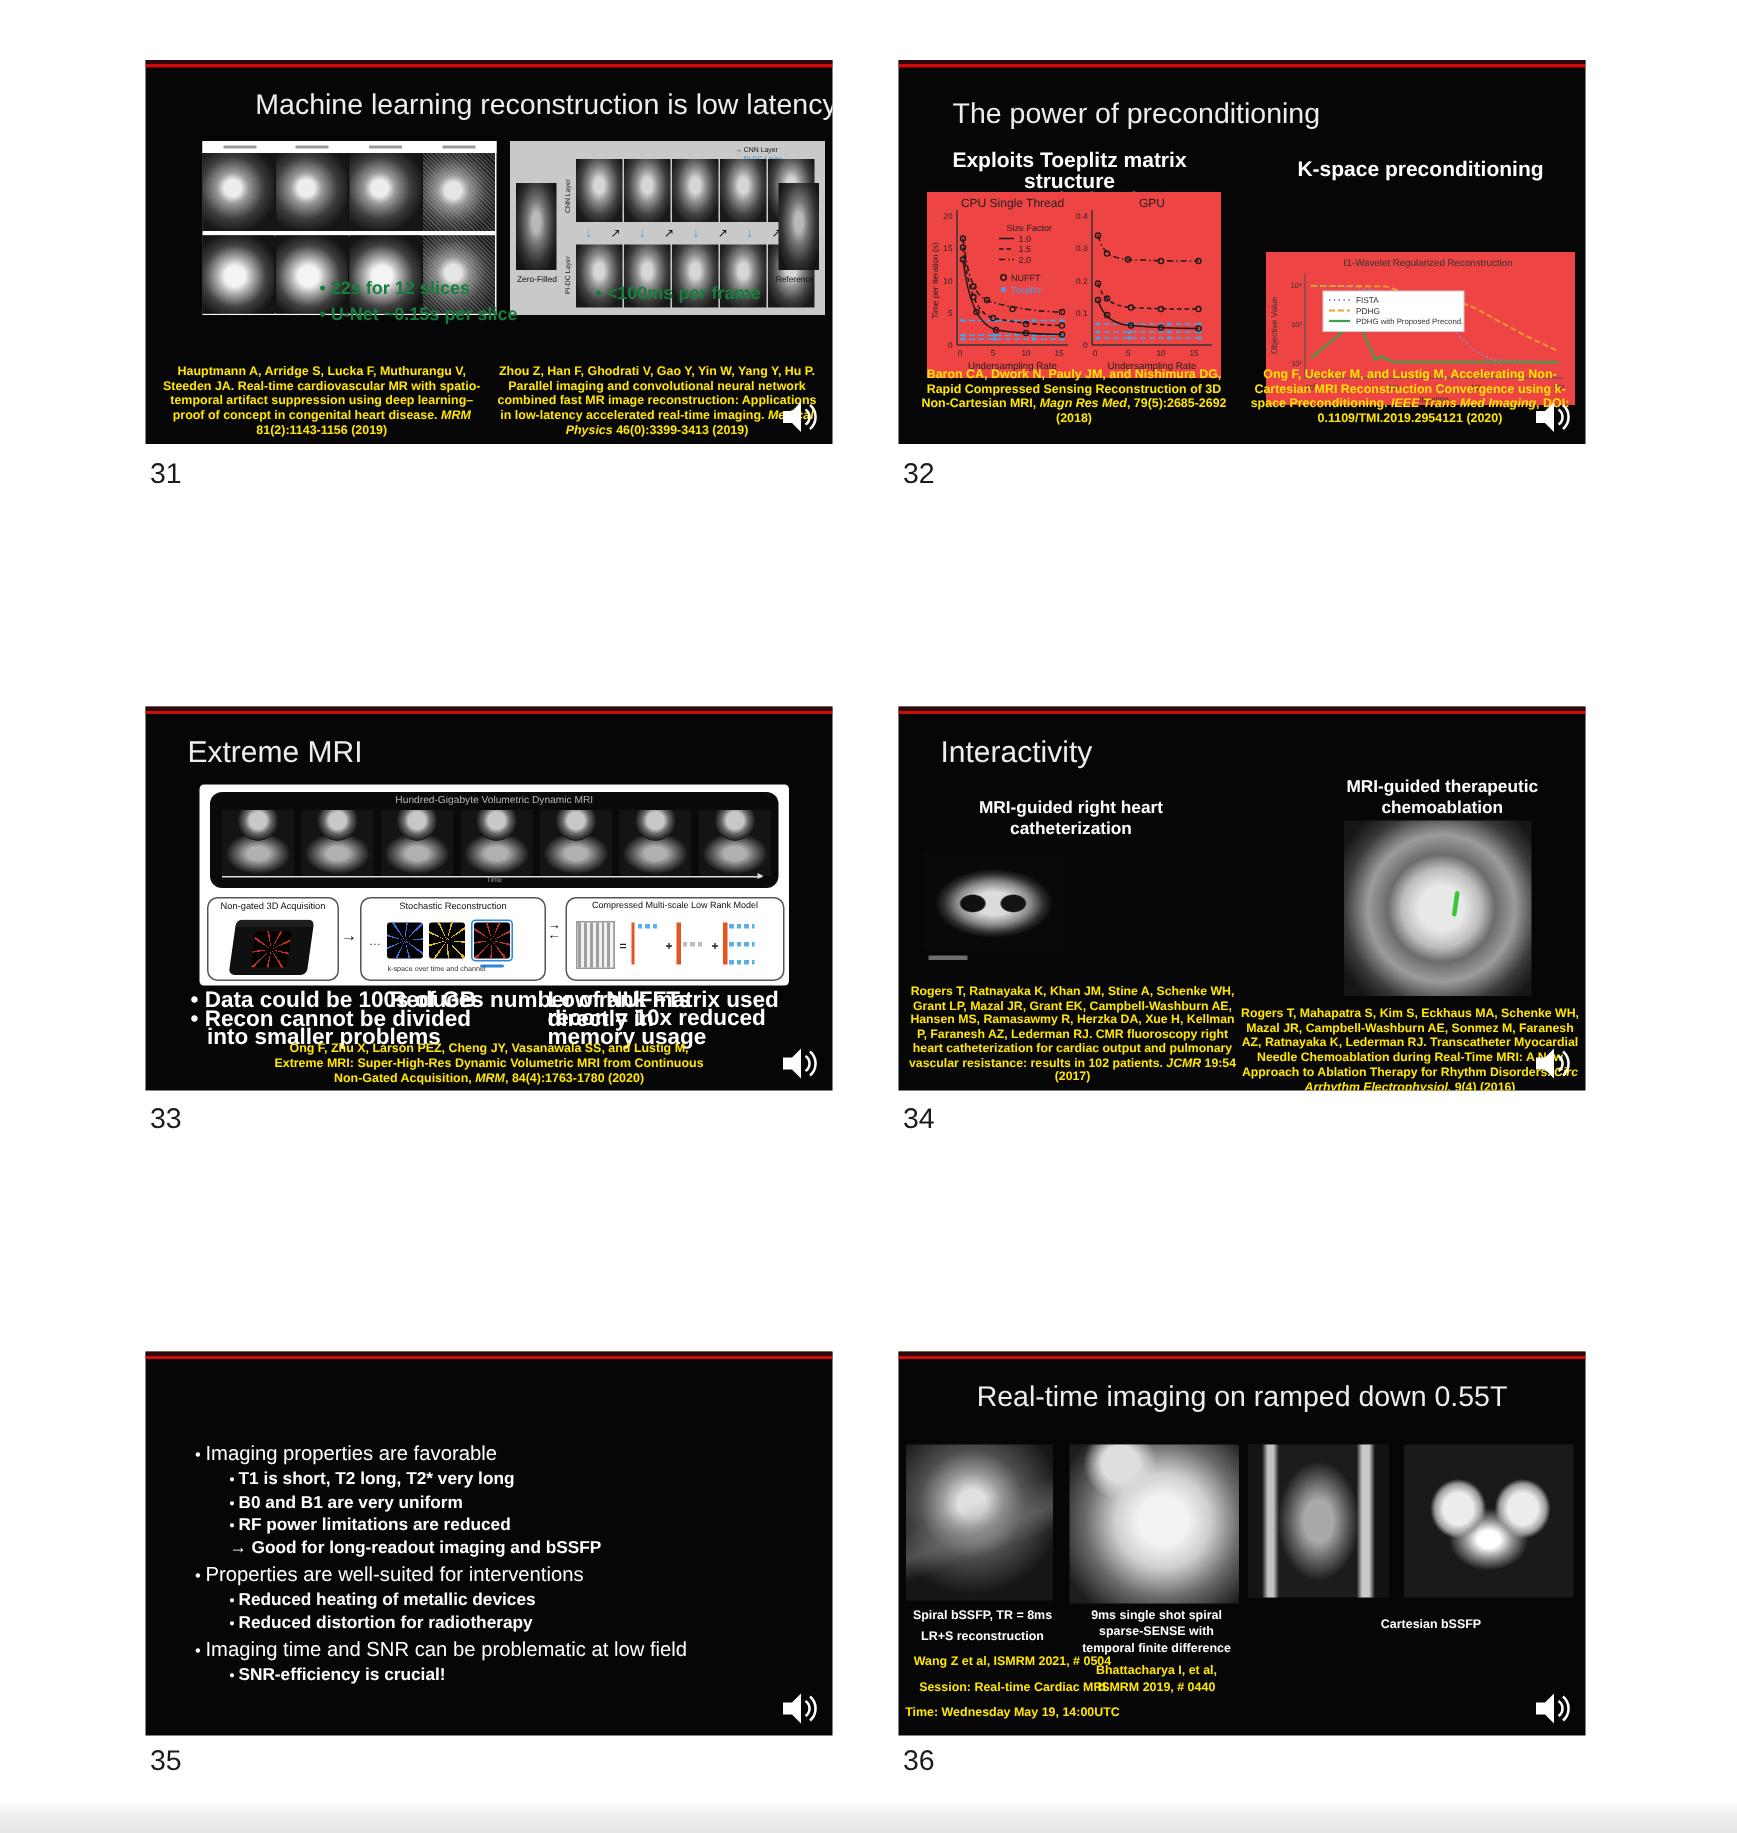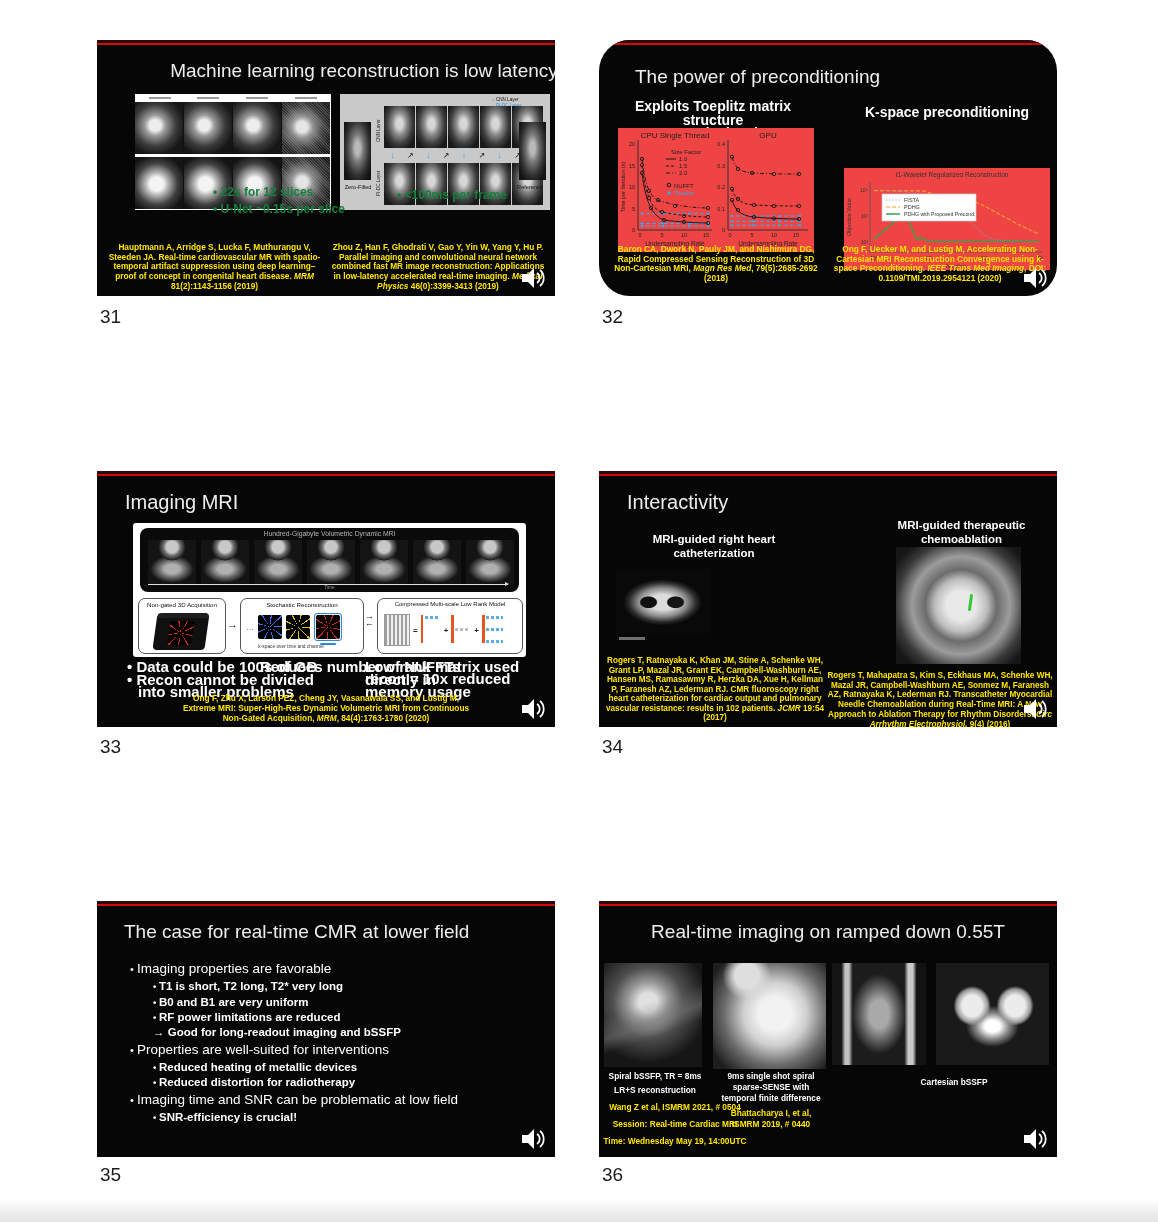--- a/index.html
+++ b/index.html
@@ -199,21 +199,21 @@
     <div class="spk" style="left:424px;top:226px;">
       <svg width="26" height="24" viewBox="0 0 26 24">
           <polygon points="1,8 7,8 13,2 13,22 7,16 1,16" fill="#fff"></polygon>
           <path d="M16 7 a6 6 0 0 1 0 10" stroke="#fff" fill="none" stroke-width="1.7"></path>
           <path d="M19 4 a10.5 10.5 0 0 1 0 16" stroke="#fff" fill="none" stroke-width="1.7"></path>
         </svg>
     </div>
   </div>
   <div class="pgnum" style="left:100px;top:306px;">31</div>
 
-  <div class="slide" style="left:599px;top:40px;border-radius:31px;">
+  <div class="slide" style="left:599px;top:40px;">
     <div class="accent"></div>
     <div class="stitle" style="left:36px;top:26px;">The power of preconditioning</div>
 
     <div class="sub32" style="left:8px;top:60px;width:212px;">
       <div>Exploits Toeplitz matrix structure</div>
       <div>+ generic density compensation</div>
     </div>
     <div class="sub32" style="left:245px;top:66px;width:206px;">K-space preconditioning</div>
 
     <div class="chartbox" style="left:19px;top:88px;width:196px;height:124px;">
@@ -385,21 +385,21 @@
           <polygon points="1,8 7,8 13,2 13,22 7,16 1,16" fill="#fff"></polygon>
           <path d="M16 7 a6 6 0 0 1 0 10" stroke="#fff" fill="none" stroke-width="1.7"></path>
           <path d="M19 4 a10.5 10.5 0 0 1 0 16" stroke="#fff" fill="none" stroke-width="1.7"></path>
         </svg>
     </div>
   </div>
   <div class="pgnum" style="left:602px;top:306px;">32</div>
 
   <div class="slide" style="left:97px;top:471px;">
     <div class="accent"></div>
-    <div class="stitle" style="left:28px;top:20px;font-size:20px;">Imaging MRI</div>
+    <div class="stitle" style="left:28px;top:20px;font-size:20px;">Extreme MRI</div>
 
     <div class="panel33">
       <div class="babies">
         <div class="bt">Hundred-Gigabyte Volumetric Dynamic MRI</div>
         <div class="baby" style="left:8px"></div>
         <div class="baby" style="left:61px"></div>
         <div class="baby" style="left:114px"></div>
         <div class="baby" style="left:167px"></div>
         <div class="baby" style="left:220px"></div>
         <div class="baby" style="left:273px"></div>
@@ -513,21 +513,20 @@
           <polygon points="1,8 7,8 13,2 13,22 7,16 1,16" fill="#fff"></polygon>
           <path d="M16 7 a6 6 0 0 1 0 10" stroke="#fff" fill="none" stroke-width="1.7"></path>
           <path d="M19 4 a10.5 10.5 0 0 1 0 16" stroke="#fff" fill="none" stroke-width="1.7"></path>
         </svg>
     </div>
   </div>
   <div class="pgnum" style="left:602px;top:736px;">34</div>
 
   <div class="slide" style="left:97px;top:901px;">
     <div class="accent"></div>
-    <div class="stitle" style="left:27px;top:20px;">The case for real-time CMR at lower field</div>
 
     <div class="b35a d1" style="left:33px;top:60px;">Imaging properties are favorable</div>
     <div class="b35b d2" style="left:56px;top:79px;">T1 is short, T2 long, T2* very long</div>
     <div class="b35b d2" style="left:56px;top:95px;">B0 and B1 are very uniform</div>
     <div class="b35b d2" style="left:56px;top:110px;">RF power limitations are reduced</div>
     <div class="b35b" style="left:56px;top:125px;">→ Good for long-readout imaging and bSSFP</div>
     <div class="b35a d1" style="left:33px;top:141px;">Properties are well-suited for interventions</div>
     <div class="b35b d2" style="left:56px;top:160px;">Reduced heating of metallic devices</div>
     <div class="b35b d2" style="left:56px;top:175px;">Reduced distortion for radiotherapy</div>
     <div class="b35a d1" style="left:33px;top:191px;">Imaging time and SNR can be problematic at low field</div>

